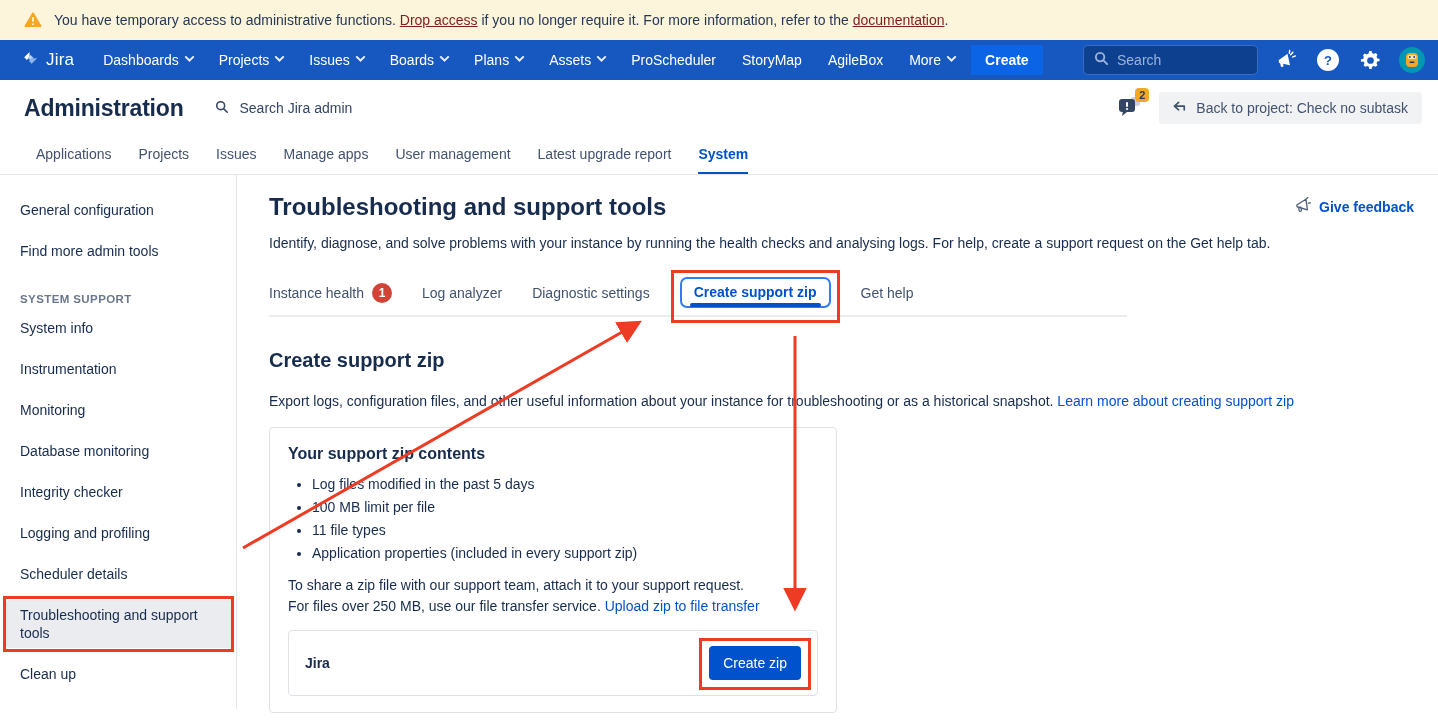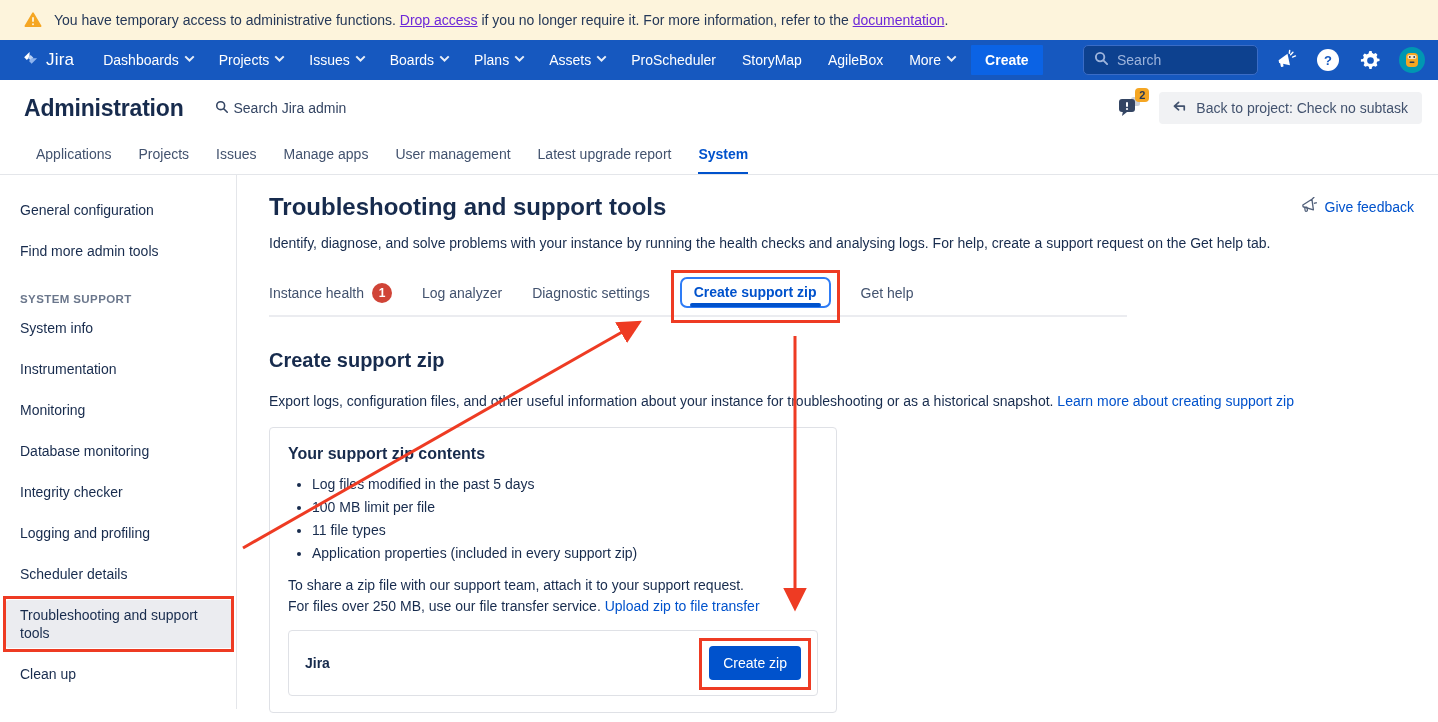--- a/index.html
+++ b/index.html
@@ -9,21 +9,21 @@
     font-size:14px; color:#172B4D; background:#fff; position:relative;
   }
   a { text-decoration:none; cursor:pointer; }
 
   
   .banner {
     height:40px; background:#FDF4DC; display:flex; align-items:center;
     padding:0 24px; gap:12px; color:#253858;
   }
   .banner .warn { flex:0 0 auto; display:flex; }
-  .banner a { color:#6d28d9; text-decoration:underline; }
+  .banner a { color:#7f1d1d; text-decoration:underline; }
 
   
   .navbar {
     height:40px; background:#1658BF; display:flex; align-items:center;
     padding:0 12px 0 16px; color:#fff; gap:4px;
   }
   .logo { display:flex; align-items:center; gap:6px; padding:0 14px 0 4px; cursor:pointer; }
   .logo .logo-text { font-size:17px; font-weight:500; letter-spacing:.2px; }
   .nav-items { display:flex; align-items:center; gap:4px; }
   .nav-item {
@@ -48,21 +48,21 @@
   .nav-search input {
     background:transparent; border:none; outline:none; color:#fff; width:110px;
     font-size:14px; font-family:inherit;
   }
   .nav-search input::placeholder { color:#9DB4DC; }
   .nav-icon { display:flex; align-items:center; justify-content:center; width:28px; height:28px; cursor:pointer; }
 
   
   .admin-header { display:flex; align-items:center; padding:12px 16px 16px 24px; }
   .admin-title { font-size:23px; font-weight:700; color:#172B4D; letter-spacing:-.2px; }
-  .admin-search { display:flex; align-items:center; gap:4px; margin-left:32px; color:#344563; cursor:pointer;justify-content:space-between; }
+  .admin-search { display:flex; align-items:center; gap:10px; margin-left:32px; color:#344563; cursor:pointer;justify-content:space-between; }
   .header-right { margin-left:auto; display:flex; align-items:center; gap:12px; }
   .notif { position:relative; width:30px; height:26px; cursor:pointer; }
   .notif-badge {
     position:absolute; top:-7px; right:-2px; background:#F5A623; color:#253858;
     font-size:11px; font-weight:700; border-radius:4px; padding:0 4px; line-height:14px;
   }
   .btn-back {
     background:#F1F2F4; border:none; border-radius:4px; color:#42526E;
     font-size:14px; padding:8px 14px; display:flex; align-items:flex-end; gap:8px;
     cursor:pointer; font-family:inherit;
@@ -83,21 +83,21 @@
     position:relative;
   }
   .side-item.selected::after {
     content:""; position:absolute; inset:-4px -2px -4px -3px;
     border:3px solid #EE3B23; pointer-events:none;
   }
 
   .main { flex:1; padding:18px 24px 0 32px; position:relative; }
   .title-row { display:flex; align-items:flex-start; }
   .main-title { font-size:24px; font-weight:700; color:#172B4D; line-height:28px; }
-  .give-feedback { margin-left:auto; display:flex; align-items:center; gap:7px; color:#0052CC; margin-top:4px; }
+  .give-feedback { margin-left:auto; display:flex; align-items:center; gap:7px; color:#0052CC; margin-top:4px;font-weight:bold; }
   .main-desc { margin-top:12px; color:#172B4D; line-height:20px; }
 
   .tool-tabs { display:flex; align-items:center; gap:30px; margin-top:22px; border-bottom:2px solid #EBECF0; width:858px; }
   .tool-tab { color:#42526E; font-weight:500; padding:8px 0 12px; display:flex; align-items:center; gap:8px; cursor:pointer; white-space:nowrap; }
   .tab-badge {
     background:#D04437; color:#fff; font-size:12px; font-weight:700;
     border-radius:10px; min-width:20px; height:20px; display:inline-flex;
     align-items:center; justify-content:center; padding:0 6px;
   }
   .tool-tab.active-wrap { position:relative; padding:0 0 6px; }

